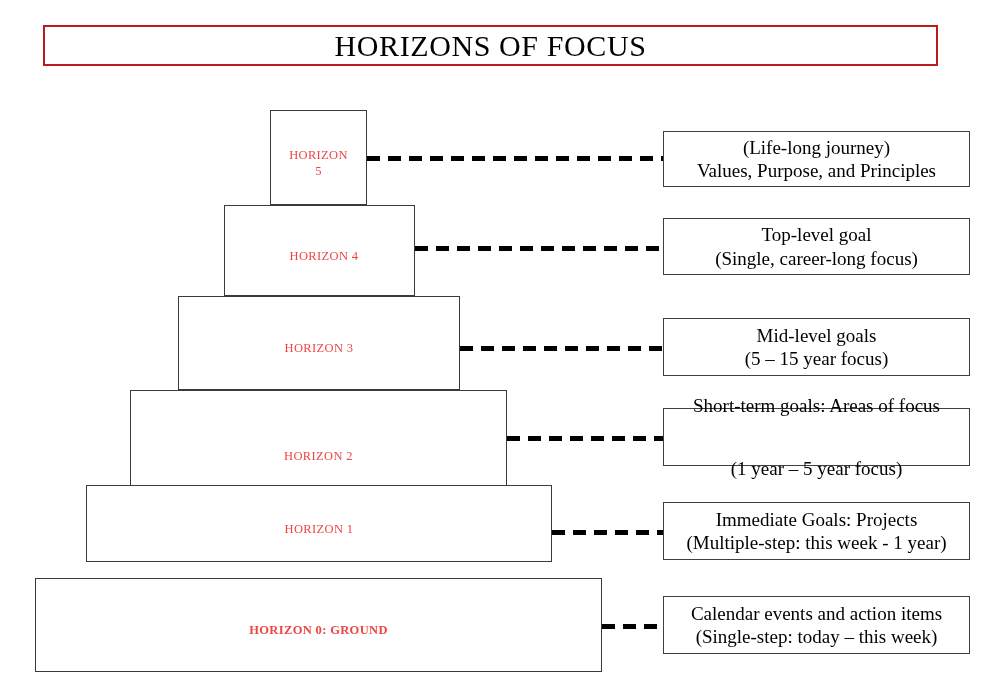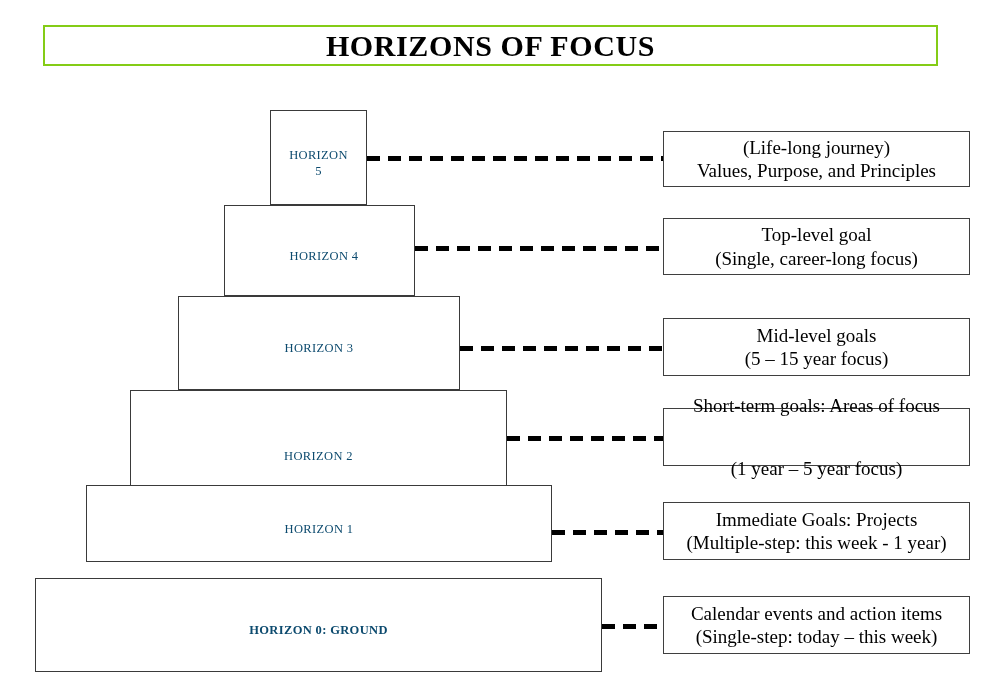--- a/index.html
+++ b/index.html
@@ -25,26 +25,25 @@
     height: 700px;
   }
 
   
   .title-box {
     position: absolute;
     left: 43px;
     top: 25px;
     width: 895px;
     height: 41px;
-    border: 2px solid #84cc16;
+    border: 2px solid #b91c1c;
     box-sizing: border-box;
     display: flex;
     align-items: center;
     justify-content: center;
-    font-weight: bold;
   }
   .title-text {
     font-family: "Liberation Serif", "DejaVu Serif", serif;
     font-size: 30px;
     letter-spacing: 0.6px;
     line-height: 1;
     white-space: nowrap;
     color: #000000;
   }
 
@@ -57,21 +56,21 @@
     display: flex;
     align-items: center;
     justify-content: center;
     text-align: center;
   }
   .tier-label {
     font-family: "Liberation Serif", "DejaVu Serif", serif;
     font-size: 12.5px;
     letter-spacing: 0.35px;
     line-height: 1.25;
-    color: #0c4a6e;
+    color: #ef4444;
     white-space: pre-line;
     margin-top: 12px;
   }
 
   
   .connector {
     position: absolute;
     height: 5px;
     background-image: linear-gradient(to right, #000000 0 13px, rgba(0,0,0,0) 13px 21px);
     background-size: 21px 5px;

